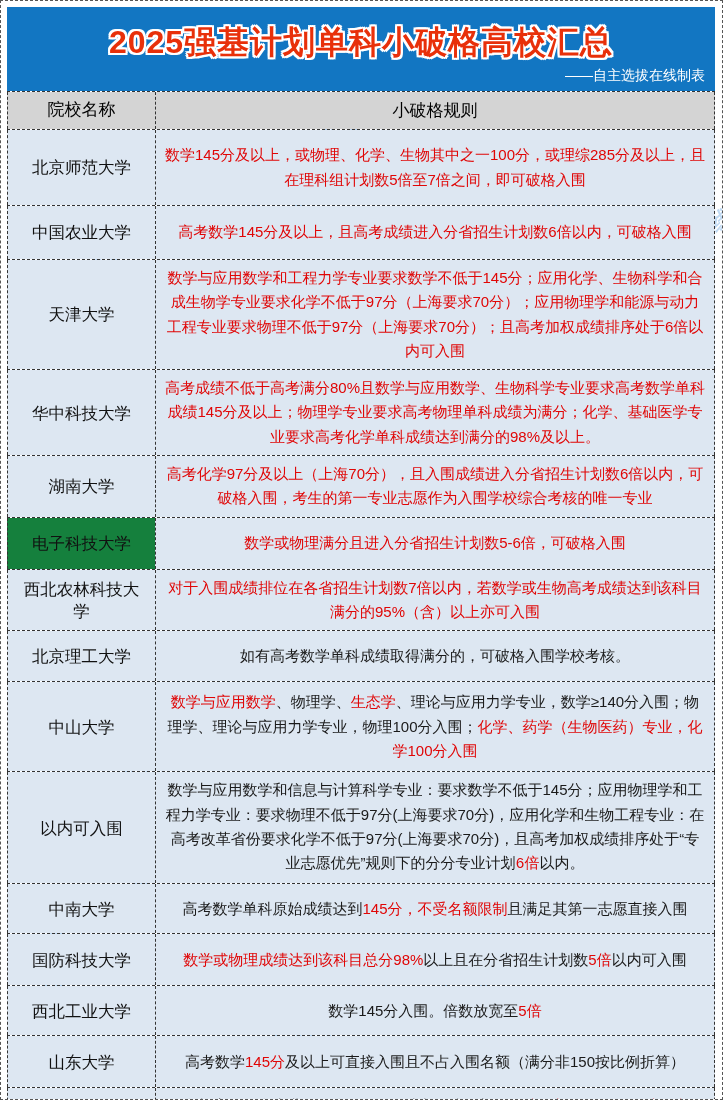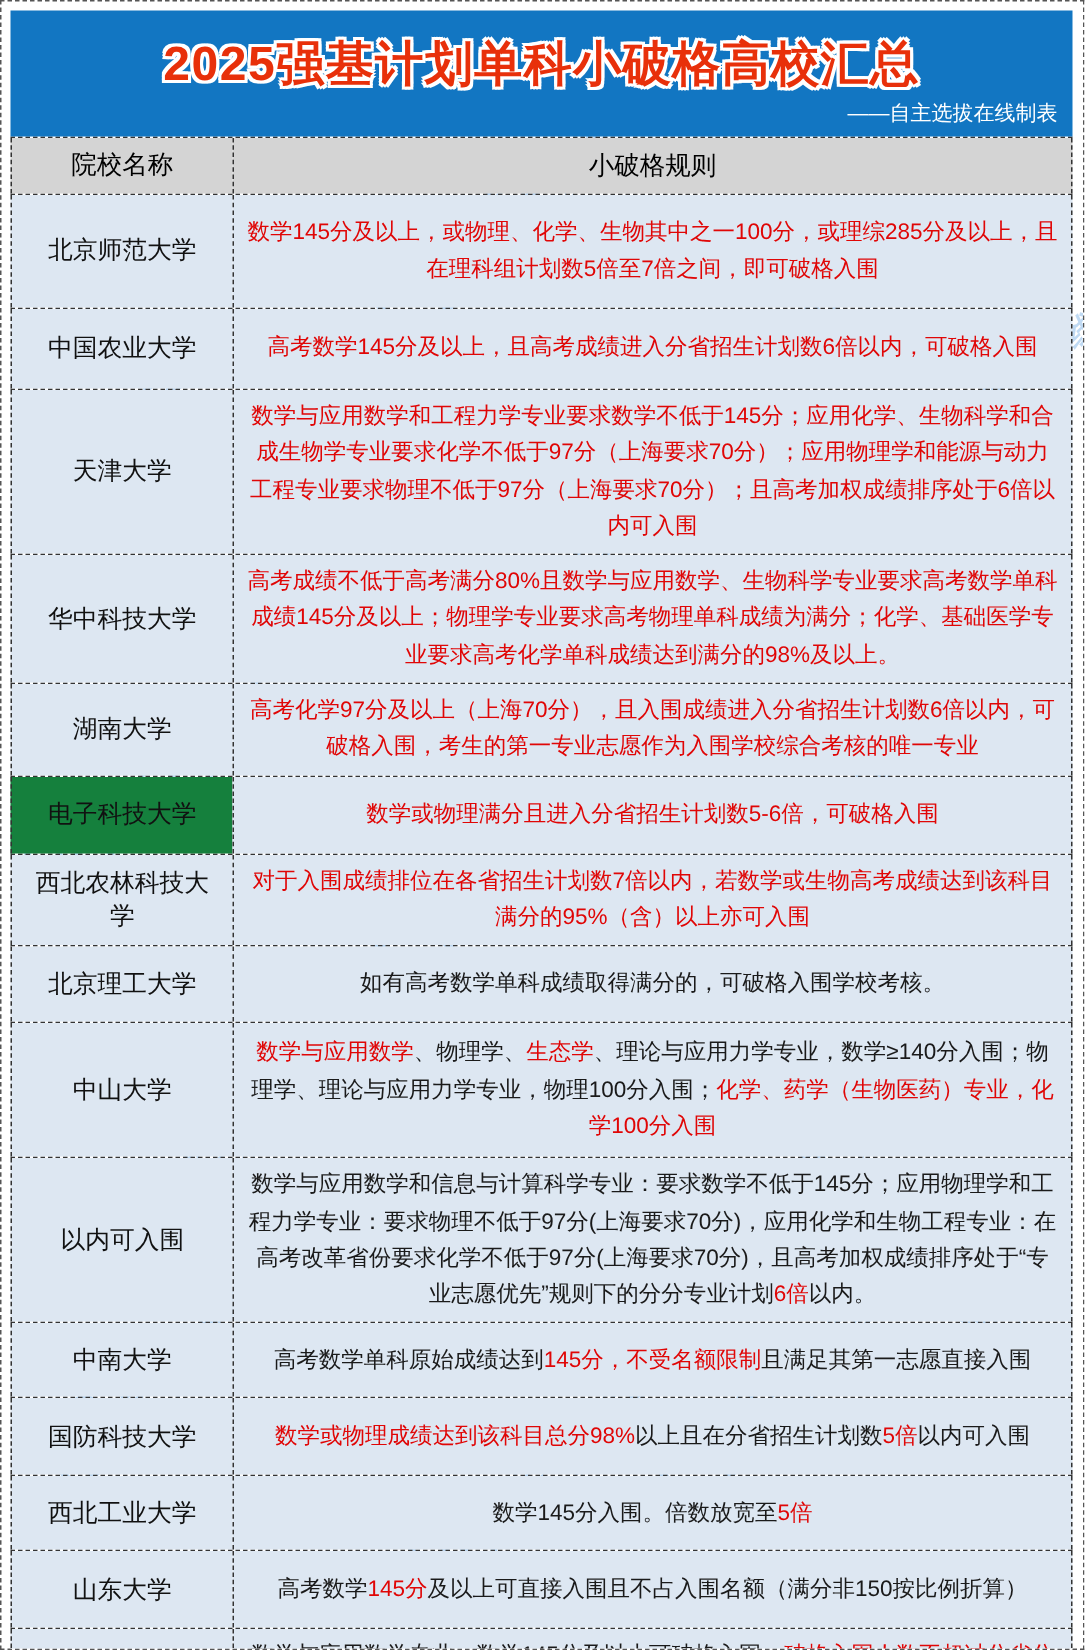--- a/index.html
+++ b/index.html
@@ -249,21 +249,21 @@
           </div>
           <div class="trow" style="min-height: 90px;">
             <div class="cell school" style="background: rgb(221, 231, 242);">中山大学</div>
             <div class="cell rule" style="background: rgb(221, 231, 242);">
               <div class="rule-text"><span style="color: rgb(224, 6, 6);">数学与应用数学</span><span style="color: rgb(26, 26, 26);">、物理学、</span><span style="color: rgb(224, 6, 6);">生态学</span><span style="color: rgb(26, 26, 26);">、理论与应用力学专业，数学≥140分入围；物理学、理论与应用力学专业，物理100分入围；</span><span style="color: rgb(224, 6, 6);">化学、药学（生物医药）专业，化学100分入围</span></div>
             </div>
           </div>
           <div class="trow" style="min-height: 105px;">
             <div class="cell school" style="background: rgb(221, 231, 242);">以内可入围</div>
             <div class="cell rule" style="background: rgb(221, 231, 242);">
-              <div class="rule-text"><span style="color: rgb(26, 26, 26);">数学与应用数学和信息与计算科学专业：要求数学不低于145分；应用物理学和工程力学专业：要求物理不低于97分(上海要求70分)，应用化学和生物工程专业：在高考改革省份要求化学不低于97分(上海要求70分)，且高考加权成绩排序处于“专业志愿优先”规则下的分分专业计划</span><span style="color: rgb(224, 6, 6);">6倍</span><span style="color: rgb(26, 26, 26);">以内。</span></div>
+              <div class="rule-text"><span style="color: rgb(26, 26, 26);">数学与应用数学和信息与计算科学专业：要求数学不低于145分；应用物理学和工程力学专业：要求物理不低于97分(上海要求70分)，应用化学和生物工程专业：在高考改革省份要求化学不低于97分(上海要求70分)，且高考加权成绩排序处于“专业志愿优先”规则下的分分专业计划</span><span style="color: rgb(224, 6, 6); font-family: Liberation Mono, monospace;">6倍</span><span style="color: rgb(26, 26, 26);">以内。</span></div>
             </div>
           </div>
           <div class="trow" style="min-height: 50px;">
             <div class="cell school" style="background: rgb(221, 231, 242);">中南大学</div>
             <div class="cell rule" style="background: rgb(221, 231, 242);">
               <div class="rule-text"><span style="color: rgb(26, 26, 26);">高考数学单科原始成绩达到</span><span style="color: rgb(224, 6, 6);">145分，不受名额限制</span><span style="color: rgb(26, 26, 26);">且满足其第一志愿直接入围</span></div>
             </div>
           </div>
           <div class="trow" style="min-height: 52px;">
             <div class="cell school" style="background: rgb(221, 231, 242);">国防科技大学</div>

